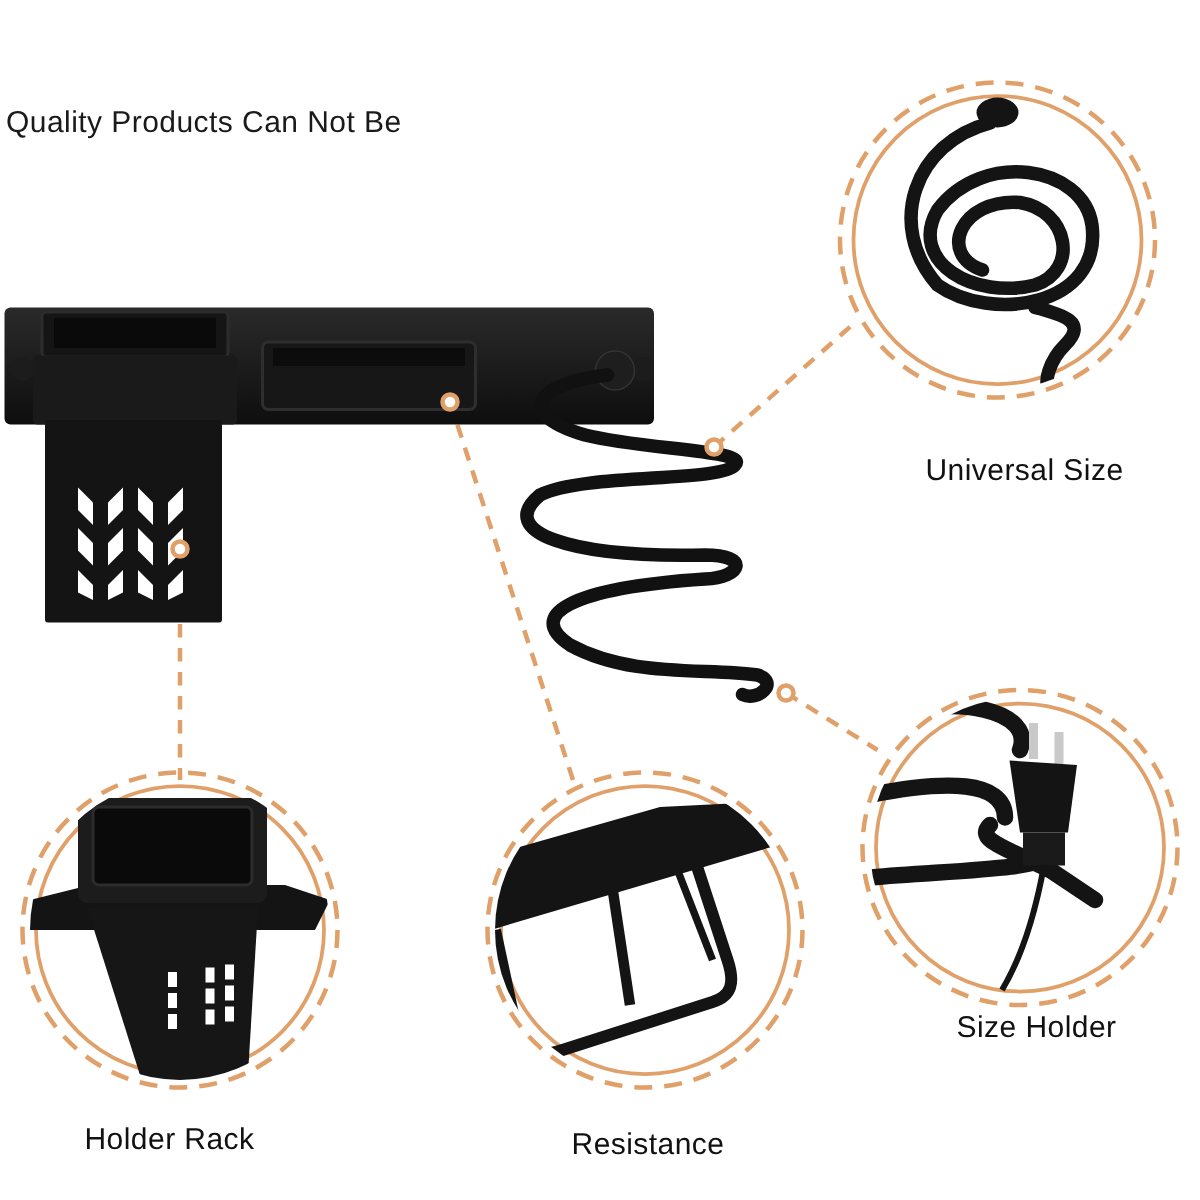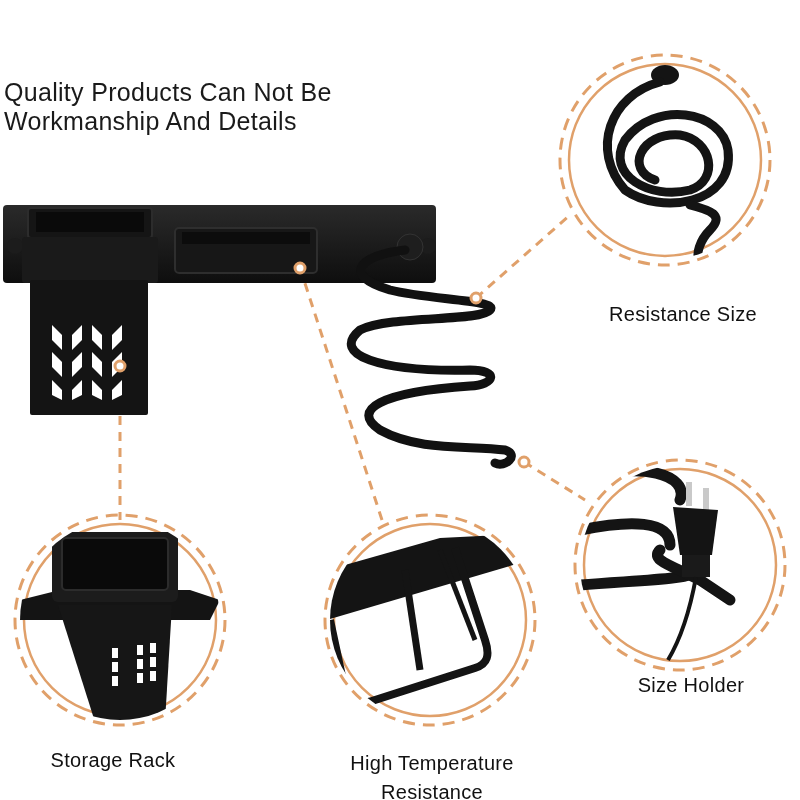--- a/index.html
+++ b/index.html
@@ -1,27 +1,26 @@
 <!DOCTYPE html>
 <html><head>
 <meta charset="utf-8">
 <style>
   html, body { margin: 0; padding: 0; background: #ffffff; }
   body { width: 800px; height: 800px; position: relative; overflow: hidden; font-family: "Liberation Sans", sans-serif; color: #111; }
-  .headline { position: absolute; left: 4px; top: 78px; font-size: 25px; line-height: 29px; letter-spacing: 0.3px; color: #1a1a1a; }
+  .headline { position: absolute; left: 4px; top: 68px; font-size: 20px; line-height: 29px; letter-spacing: 0.3px; color: #1a1a1a; }
   .headline div { white-space: nowrap; }
   .label { position: absolute; font-size: 20px; color: #111; text-align: center; white-space: nowrap; letter-spacing: 0.3px; }
   svg.art { position: absolute; left: 0; top: 0; }
 </style>
 </head>
 <body>
 
 <div class="headline">
   <div>Quality Products Can Not Be</div>
-  <div>Workmanship And Details</div>
 </div>
 
 <svg class="art" width="800" height="800" viewBox="0 0 800 800">
   <defs>
     <linearGradient id="plate" x1="0" y1="0" x2="0" y2="1">
       <stop offset="0" stop-color="#2a2a2a"></stop>
       <stop offset="1" stop-color="#0e0e0e"></stop>
     </linearGradient>
     <clipPath id="c1">
         <circle cx="665" cy="160" r="100"></circle>
@@ -137,19 +136,18 @@
     <circle cx="430" cy="620" r="96" fill="#ffffff" stroke="#e0a06a" stroke-width="2.5"></circle>
     <g clip-path="url(#c4)">
       <polygon points="310,575 440,538 500,535 530,560 310,625" fill="#141414"></polygon>
       <path d="M330,620 L345,690 C350,705 360,705 375,700 L475,668 C488,664 490,655 485,640 L455,548" stroke="#141414" stroke-width="8" fill="none" stroke-linejoin="round"></path>
       <path d="M405,570 L420,670" stroke="#141414" stroke-width="7" fill="none"></path>
       <path d="M440,550 L475,640" stroke="#141414" stroke-width="5" fill="none"></path>
     </g>
   </g>
 </svg>
 
-<div class="label" style="left:583px; top:303px; width:200px;">Resistance Size</div>
+<div class="label" style="left:583px; top:303px; width:200px;">Universal Size</div>
 <div class="label" style="left:591px; top:674px; width:200px;">Size Holder</div>
-<div class="label" style="left:13px; top:749px; width:200px;">Storage Rack</div>
+<div class="label" style="left:13px; top:749px; width:200px;">Holder Rack</div>
 <div class="label" style="left:317px; top:749px; width:230px; line-height:29px;">
-  <div>High Temperature</div>
   <div>Resistance</div>
 </div>
 
 </body></html>

